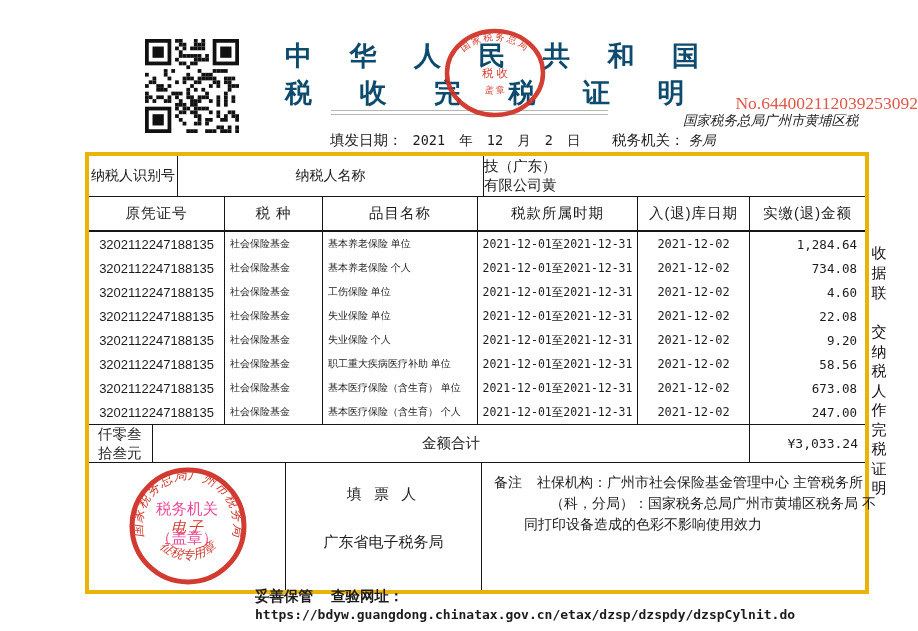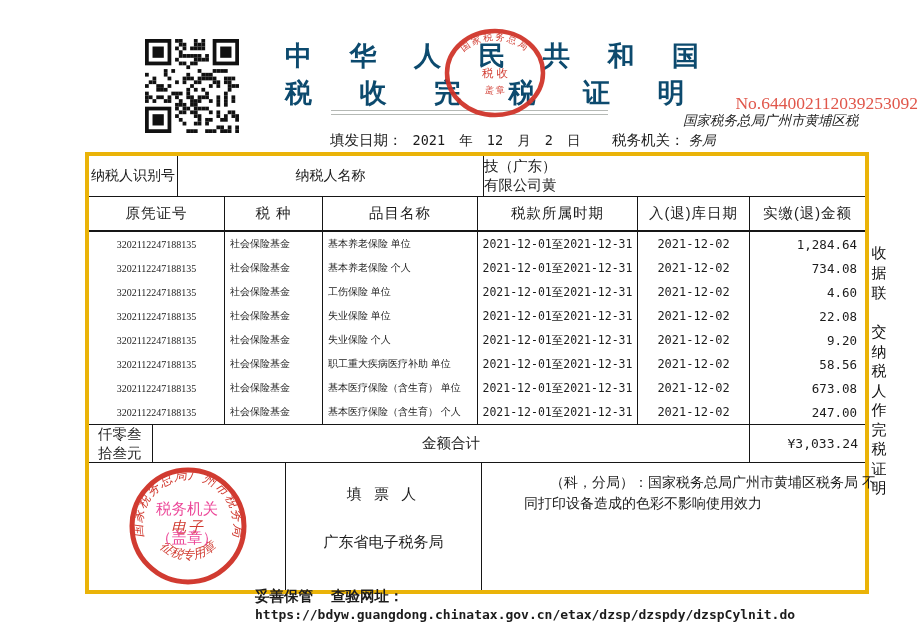--- a/index.html
+++ b/index.html
@@ -26,21 +26,21 @@
   .band:last-child{border-bottom:none;}
   .cell{border-right:1px solid #161616;display:flex;align-items:center;justify-content:center;overflow:hidden;}
   .cell.nr{border-right:none;}
   .info{grid-template-columns:89px 306px 78px 303px;height:40px;font-size:14px;}
   .idval{font-family:"DejaVu Sans Mono",monospace;font-size:14px;}
   .nameval{font-size:14.5px;}
   .heads{grid-template-columns:136px 98px 155px 160px 112px 115px;height:33px;
          border-bottom:2px solid #161616;font-size:14.5px;letter-spacing:1px;}
   .data{grid-template-columns:136px 98px 155px 160px 112px 115px;grid-auto-rows:24px;height:192px;}
   .dcell{border-right:1px solid #161616;display:flex;align-items:center;overflow:hidden;}
-  .dcell.c0{justify-content:center;font-family:Liberation Serif, serif;font-size:10px;}
+  .dcell.c0{justify-content:center;font-family:Liberation Sans, sans-serif;font-size:13px;}
   .dcell.c1,.dcell.c2{font-size:10px;padding-left:5px;}
   .dcell.c3{justify-content:center;font-family:"DejaVu Sans Mono",monospace;font-size:11.5px;}
   .dcell.c4{justify-content:center;font-family:"DejaVu Sans Mono",monospace;font-size:12px;}
   .dcell.c5{justify-content:flex-end;padding-right:8px;font-family:"DejaVu Sans Mono",monospace;font-size:12.5px;border-right:none;}
   .totalb{grid-template-columns:64px 597px 115px;height:37px;font-size:14.5px;}
   .totwords{justify-content:flex-start;padding-left:9px;}
   .totamt{justify-content:flex-end;padding-right:7px;font-family:"DejaVu Sans Mono",monospace;font-size:13px;}
   .foot{grid-template-columns:197px 196px 383px;height:127px;}
   .fcell{position:relative;border-right:1px solid #161616;overflow:visible;}
   .fcell.nr{border-right:none;}
@@ -374,20 +374,23 @@
         <div class="authline a1">税务机关</div>
         <div class="authline a2">（盖章）</div>
       </div>
 
       <div class="fcell">
         <div class="prep1">填 票 人</div>
         <div class="prep2">广东省电子税务局</div>
       </div>
 
       <div class="fcell nr remarks">
+        <div class="rline">
+          <span class="rlabel">备注</span><span>社保机构：广州市社会保险基金管理中心 主管税务所</span>
+        </div>
         <div class="rline l2">（科，分局）：国家税务总局广州市黄埔区税务局 不</div>
         <div class="rline l3">同打印设备造成的色彩不影响使用效力</div>
       </div>
 
     </div>
   </div>
 
   <div class="vtext v1" style="top:243px;">
       <div>收</div>
       <div>据</div>

